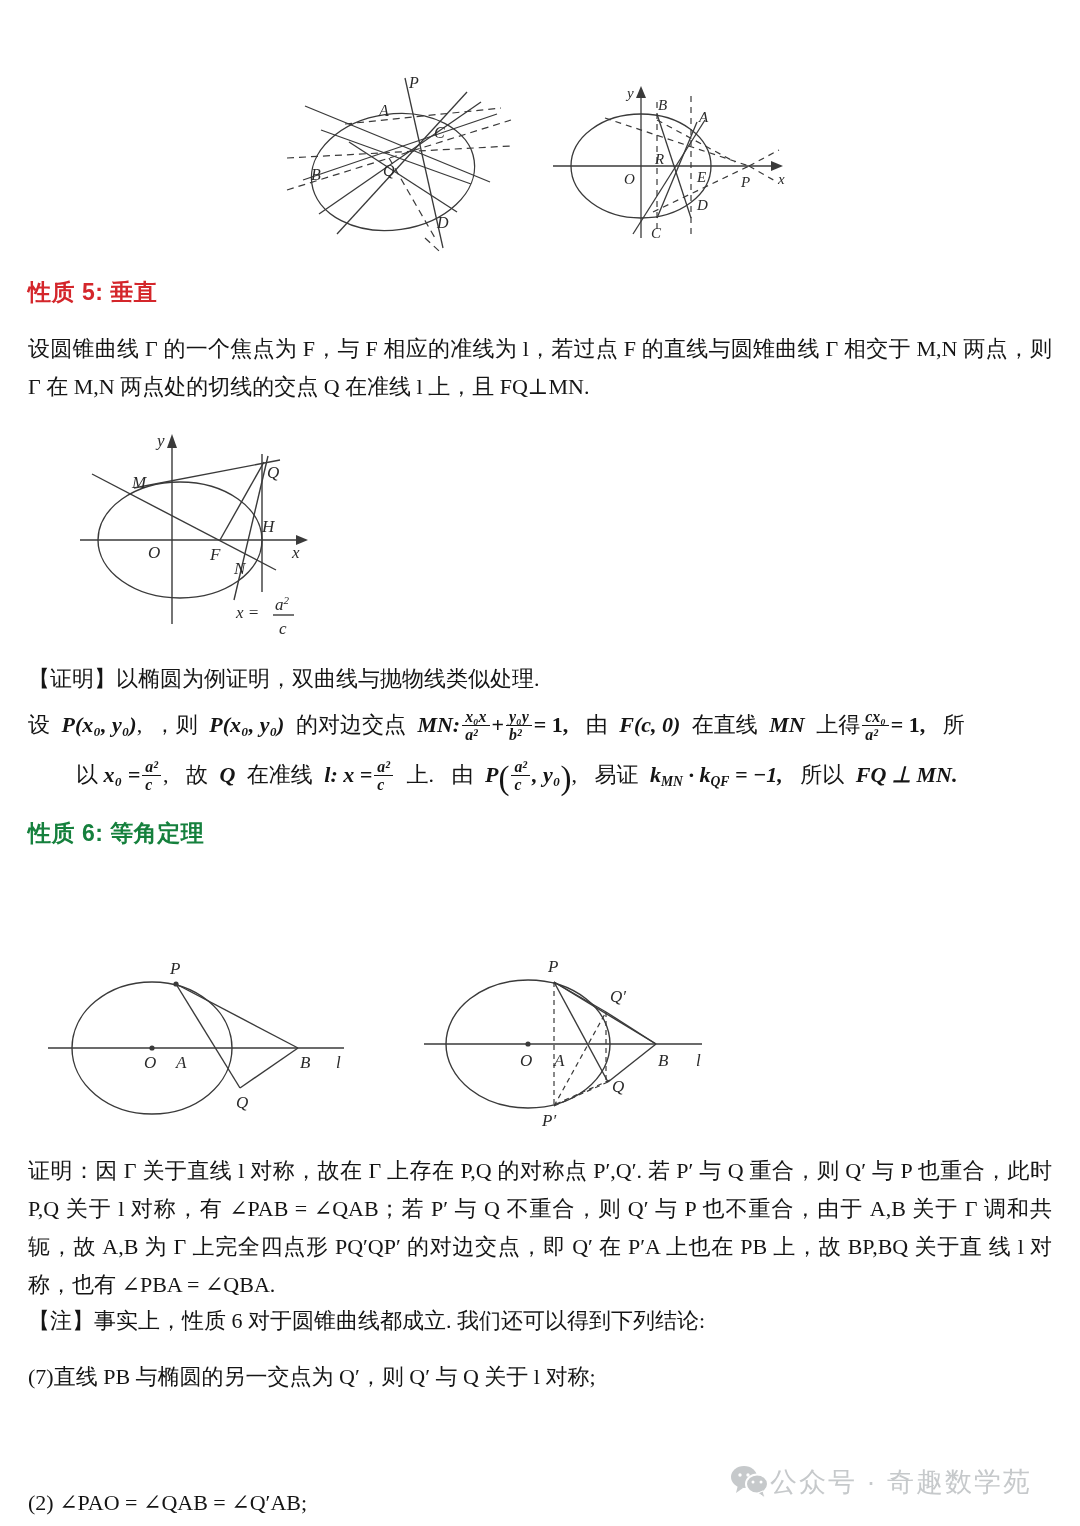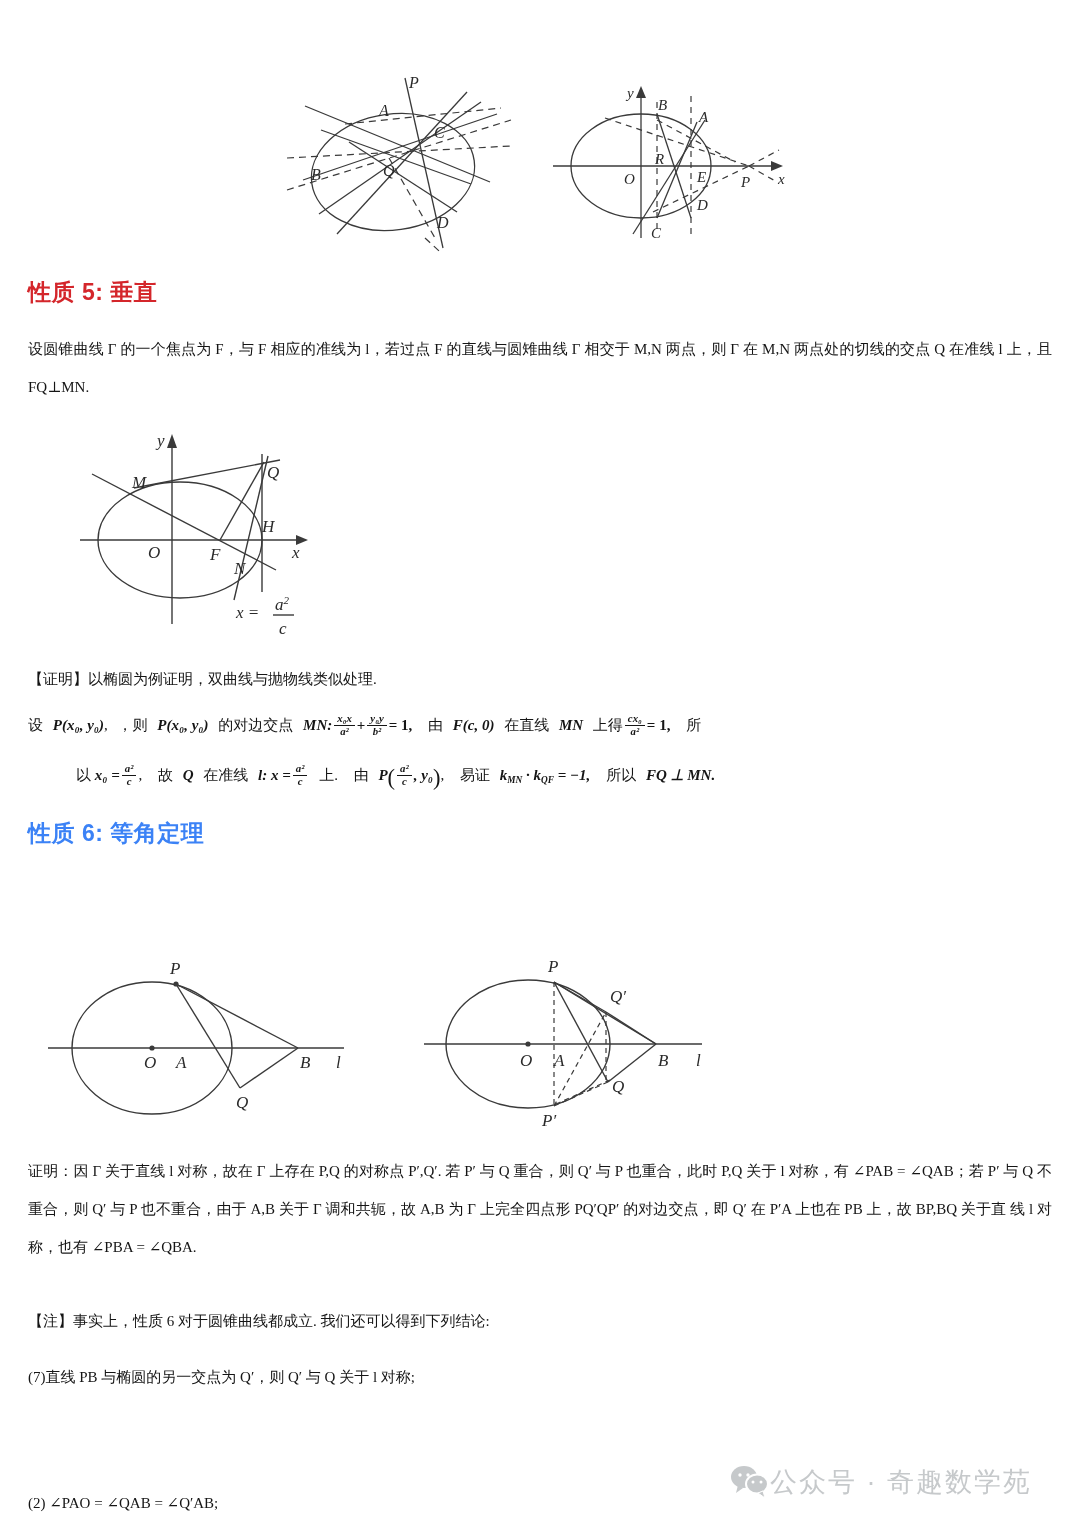--- a/index.html
+++ b/index.html
@@ -34,40 +34,40 @@
   }
 
   
   .heading {
     font-family: "Liberation Sans", "DejaVu Sans", sans-serif;
     font-weight: bold;
     font-size: 23px;
     letter-spacing: 0.5px;
   }
   .heading-red { color: #d4262b; }
-  .heading-black { color: #3b82f6; }
+  .heading-black { color: #15803d; }
 
   
   .para {
-    font-size: 15px;
+    font-size: 22px;
     line-height: 38px;
     text-align: justify;
     text-justify: inter-ideograph;
     color: #151515;
   }
   .para .m { font-family: "Liberation Serif", serif; font-style: italic; font-weight: bold; }
   .para .mu { font-family: "Liberation Serif", serif; font-weight: bold; font-style: normal;}
   .sp { display:inline-block; width:6px; }
 
   
   .frac {
     display: inline-flex;
     flex-direction: column;
     vertical-align: middle;
-    text-align: center;
+    text-align: left;
     font-size: 0.72em;
     line-height: 1.08;
     margin: 0 2px;
     position: relative;
     top: -1px;
   }
   .frac > .num { border-bottom: 1.4px solid #151515; padding: 0 3px; }
   .frac > .den { padding: 0 3px; }
   .paren-big {
     font-size: 1.5em;

